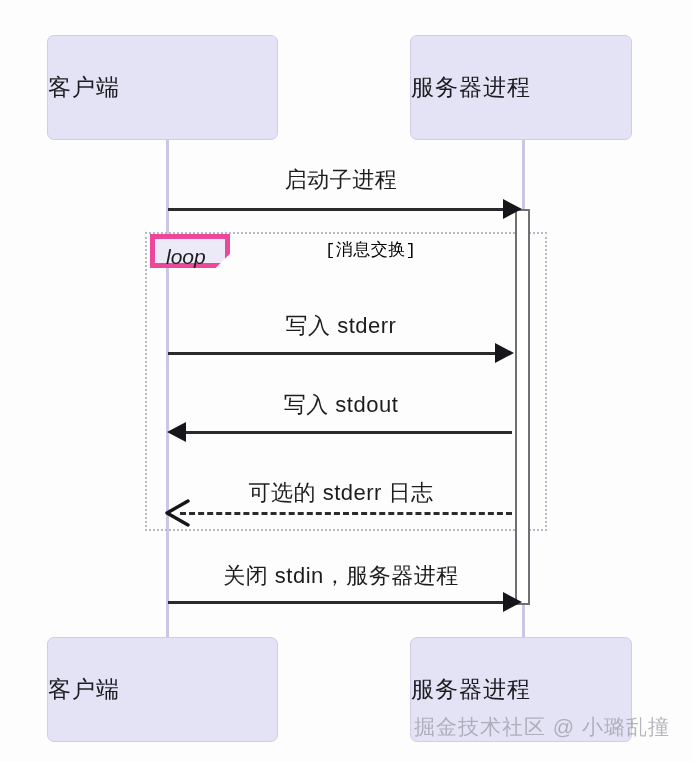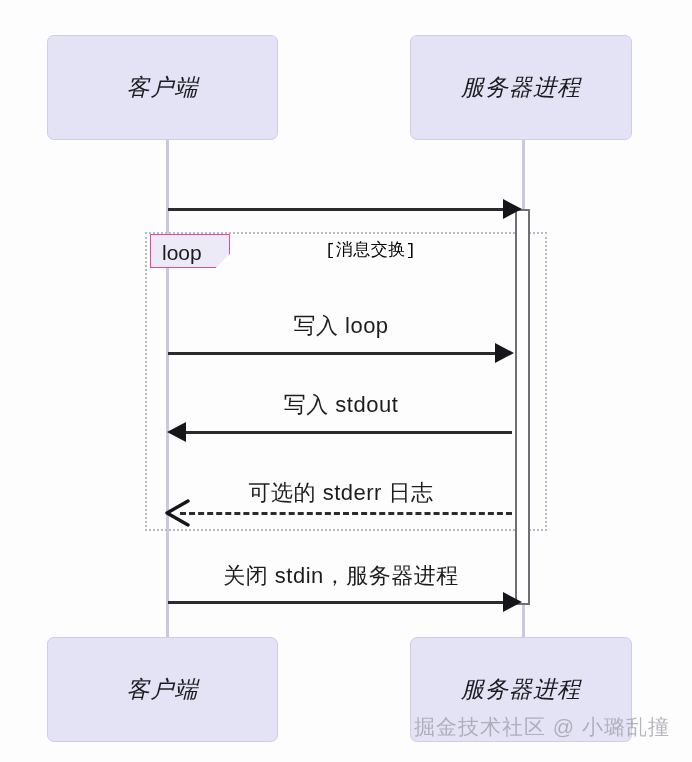--- a/index.html
+++ b/index.html
@@ -22,26 +22,25 @@
 
   
   .participant {
     position: absolute;
     box-sizing: border-box;
     background: #e4e3f5;
     border: 1px solid #cfcde8;
     border-radius: 7px;
     display: flex;
     align-items: center;
-    justify-content: center;
+    justify-content: flex-start;
     color: #1b1b1f;
     font-size: 23px;
     letter-spacing: 1px;
     z-index: 6;
-    font-style: italic;
   }
   .p-client-top   { left: 47px;  top: 35px;  width: 231px; height: 105px; }
   .p-server-top   { left: 410px; top: 35px;  width: 222px; height: 105px; }
   .p-client-bot   { left: 47px;  top: 637px; width: 231px; height: 105px; }
   .p-server-bot   { left: 410px; top: 637px; width: 222px; height: 105px; }
 
   
   .lifeline {
     position: absolute;
     width: 3px;
@@ -68,28 +67,29 @@
     border: 2px dotted #b9b9c6;
     background: transparent;
     z-index: 2;
   }
   .frag-loop { left: 145px; top: 232px; width: 402px; height: 299px; }
 
   .frag-tag {
     position: absolute;
     box-sizing: border-box;
     background: #eceaf7;
-    border: 1px solid #ec4899;
+    border: 5px solid #ec4899;
     color: #1b1b1f;
     font-size: 21px;
     line-height: 1;
     padding: 7px 13px 9px 11px;
     z-index: 7;
     -webkit-clip-path: polygon(0 0, 100% 0, 100% 58%, 82% 100%, 0 100%);
     clip-path: polygon(0 0, 100% 0, 100% 58%, 82% 100%, 0 100%);
+    font-style: italic;
   }
   .tag-loop { left: 150px; top: 234px; width: 80px; height: 34px; }
 
   .frag-condition {
     position: absolute;
     font-size: 17px;
     color: #000000;
     letter-spacing: 0.5px;
     z-index: 7;
     white-space: nowrap;
@@ -168,24 +168,25 @@
   <div class="frag-tag tag-loop">loop</div>
   <div class="frag-condition cond-loop">[消息交换]</div>
 
   <div class="participant p-client-top">
     <span>客户端</span>
   </div>
   <div class="participant p-server-top">
     <span>服务器进程</span>
   </div>
 
+  <div class="msg-label" style="left:341px; top:165px;">启动子进程</div>
   <div class="msg-line" style="left:168px; top:208px; width:338px;"></div>
   <div class="arrow-head right" style="left:503px; top:199px;"></div>
 
-  <div class="msg-label" style="left:341px; top:311px;">写入 loop</div>
+  <div class="msg-label" style="left:341px; top:311px;">写入 stderr</div>
   <div class="msg-line" style="left:168px; top:352px; width:330px;"></div>
   <div class="arrow-head right" style="left:495px; top:343px;"></div>
 
   <div class="msg-label" style="left:341px; top:390px;text-align:right;">写入 stdout</div>
   <div class="msg-line" style="left:186px; top:431px; width:326px;"></div>
   <div class="arrow-head left" style="left:167px; top:422px;"></div>
 
   <div class="msg-label" style="left:341px; top:478px;">可选的 stderr 日志</div>
   <div class="msg-line dashed" style="left:180px; top:512px; width:332px;"></div>
   <div class="arrow-open" style="left:164px; top:499px;">

